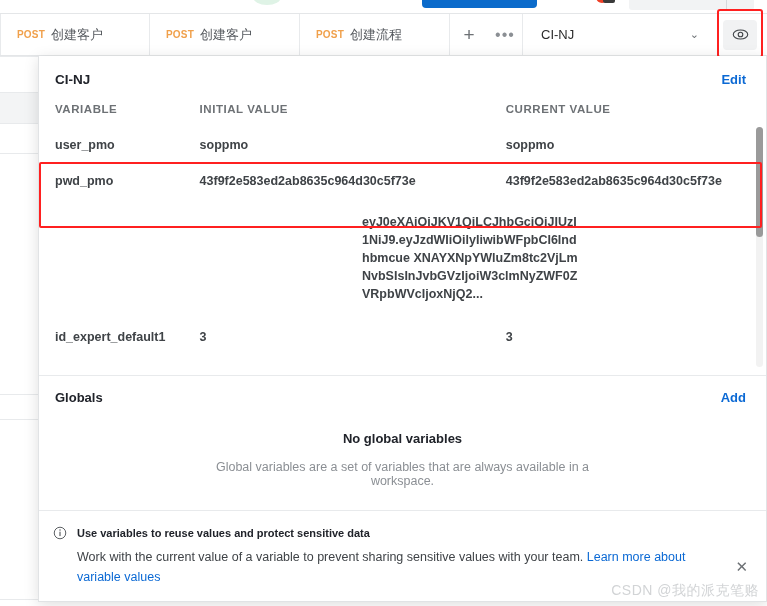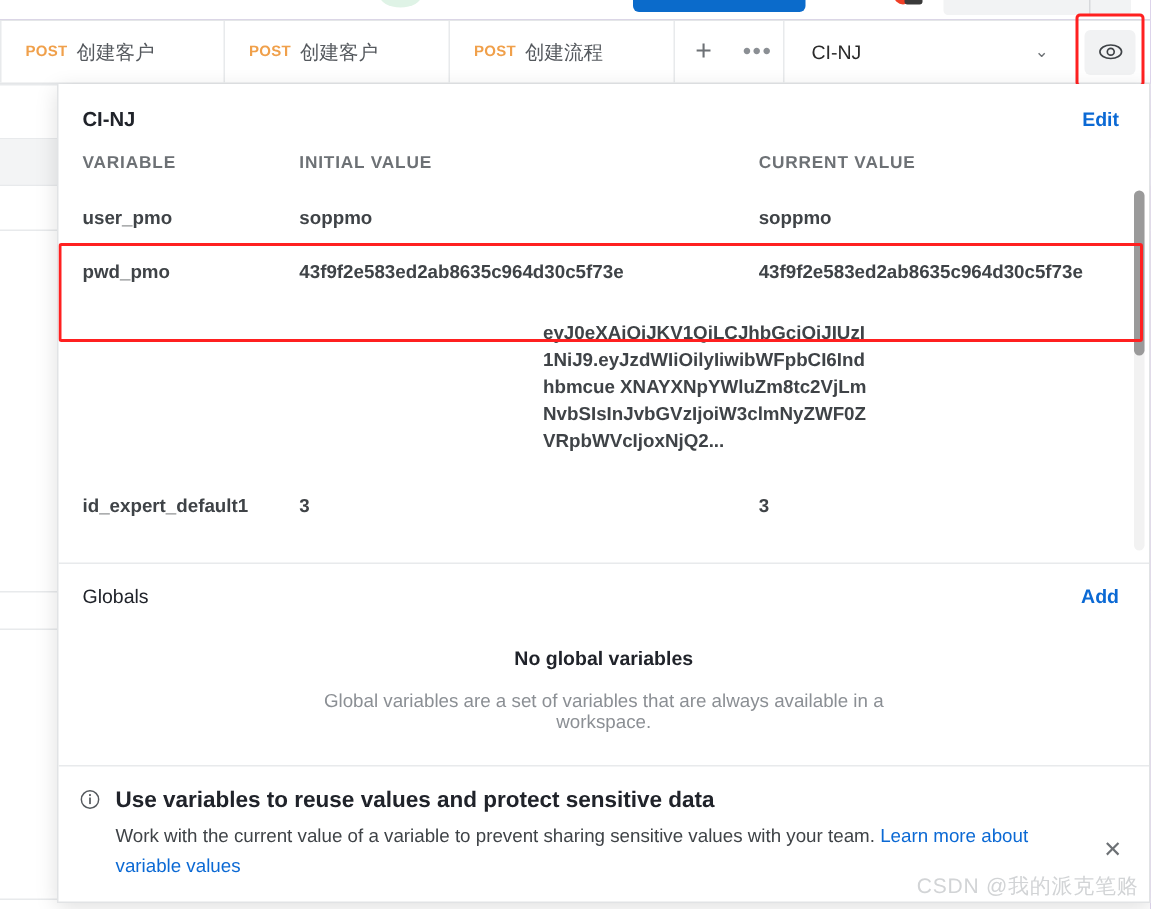--- a/index.html
+++ b/index.html
@@ -6,21 +6,21 @@
   html, body {
     width: 767px; height: 606px;
     overflow: hidden;
     font-family: "Liberation Sans", sans-serif;
     background: #ffffff;
     color: #2b2b2b;
   }
   #app {
     position: relative;
     width: 767px; height: 606px;
-    background: #4c1d95;
+    background: #000000;
   }
 
   
   .top-strip {
     position: absolute; left: 0; top: 0; width: 767px; height: 13px;
     background: #ffffff;
     overflow: hidden;
   }
   .top-blue-btn {
     position: absolute; left: 422px; top: -10px;
@@ -185,21 +185,21 @@
 
   
   .globals-sec {
     border-top: 1px solid #e8eaec;
     padding: 0;
   }
   .globals-head {
     display: flex; align-items: center; justify-content: space-between;
     padding: 14px 20px 10px 16px;
   }
-  .globals-title { font-size: 13px; font-weight: 400; color: #20232a; }
+  .globals-title { font-size: 13px; font-weight: 700; color: #20232a; }
   .globals-add { font-size: 13px; color: #0b69d4; cursor: pointer; font-weight: 600; }
   .globals-empty { text-align: center; padding: 16px 0 4px 0; }
   .ge-title { font-size: 13px; font-weight: 700; color: #20232a; margin-bottom: 14px; }
   .ge-desc {
     font-size: 12.5px; color: #8b8f94; line-height: 14px;
     max-width: 400px; margin: 0 auto;
   }
 
   
   .info-sec {
@@ -208,21 +208,21 @@
     display: flex;
     padding: 14px 16px 14px 14px;
     position: relative;
   }
   .info-icon {
     width: 16px; flex: 0 0 16px; margin-right: 8px; margin-top: 1px;
     color: #55595e;
   }
   .info-body { flex: 1; padding-right: 30px; }
   .info-title {
-    font-size: 15px; font-weight: 700; color: #20232a;
+    font-size: 11px; font-weight: 700; color: #20232a;
     margin-bottom: 5px; line-height: 17px;
   }
   .info-line { font-size: 12.5px; color: #3f4347; line-height: 20px; }
   .info-line a { color: #0b69d4; text-decoration: none; cursor: pointer; }
   .info-close {
     position: absolute; right: 18px; top: 48px;
     font-size: 15px; color: #6d7175; cursor: pointer;
     line-height: 1;
   }
 

